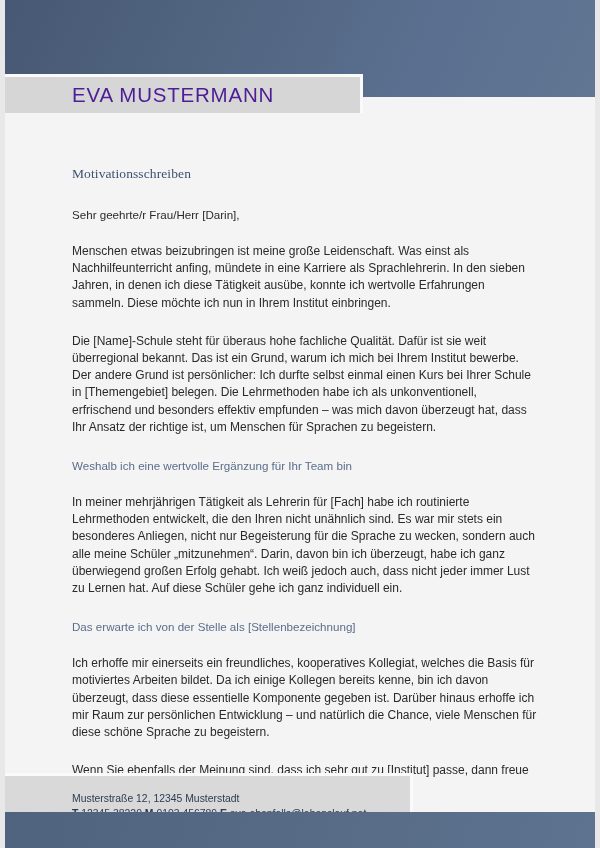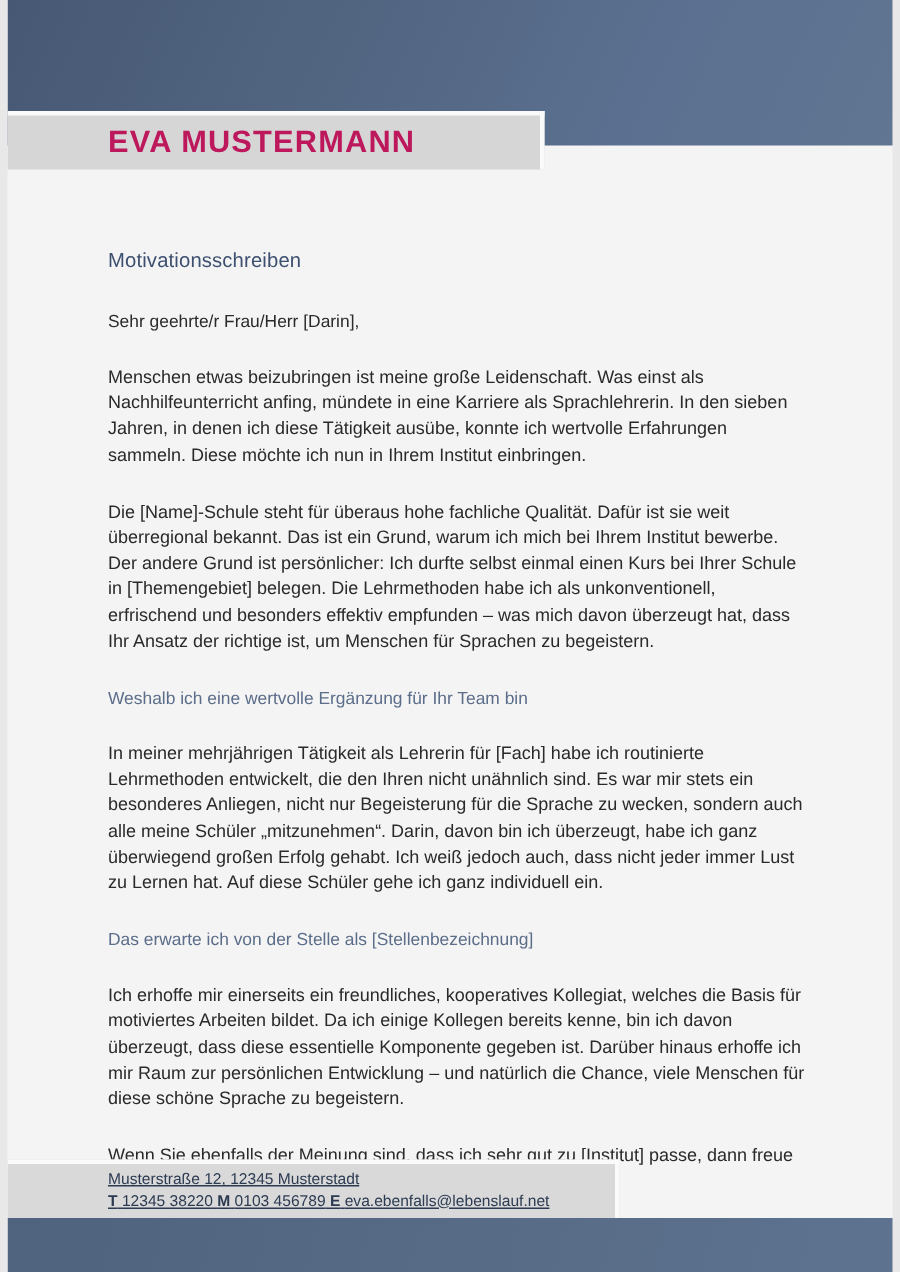--- a/index.html
+++ b/index.html
@@ -41,41 +41,42 @@
     border-top: 3px solid #fafafa;
     border-right: 3px solid #fafafa;
     box-sizing: border-box;
     display: flex;
     align-items: center;
   }
   #name-plate .name-text {
     margin-left: 67px;
     font-size: 20.5px;
     letter-spacing: 0.8px;
-    color: #be185d;
-    font-weight: 700;
+    color: #4c1d95;
+    font-weight: 400;
     white-space: nowrap;
   }
 
   
   #body-area {
     position: absolute;
     left: 0;
     top: 113px;
     width: 590px;
     height: 660px;
   }
 
   .doc-title {
     position: absolute;
     left: 67px;
     top: 53px;
     font-size: 13.5px;
     color: #3e5070;
     letter-spacing: 0.1px;
+    font-family: Liberation Serif, serif;
   }
 
   .content {
     position: absolute;
     left: 67px;
     top: 93px;
     width: 466px;
   }
 
   .salutation {
@@ -117,25 +118,24 @@
     top: 773px;
     width: 408px;
     height: 39px;
     background: #d9d9d9;
     border-top: 3px solid #fafafa;
     border-right: 3px solid #fafafa;
     box-sizing: border-box;
   }
   #footer-plate .footer-lines {
     margin-left: 67px;
-    margin-top: 4px;
+    margin-top: 16px;
     font-size: 10.4px;
     color: #2c3b52;
     line-height: 14.5px;
-    text-decoration: underline;
   }
   #footer-plate .footer-lines b { font-weight: 700; }
 
   #watermark {
     position: absolute;
     left: 30px;
     top: 790px;
     font-size: 13px;
     color: #e3e3e3;
     letter-spacing: 0.5px;

